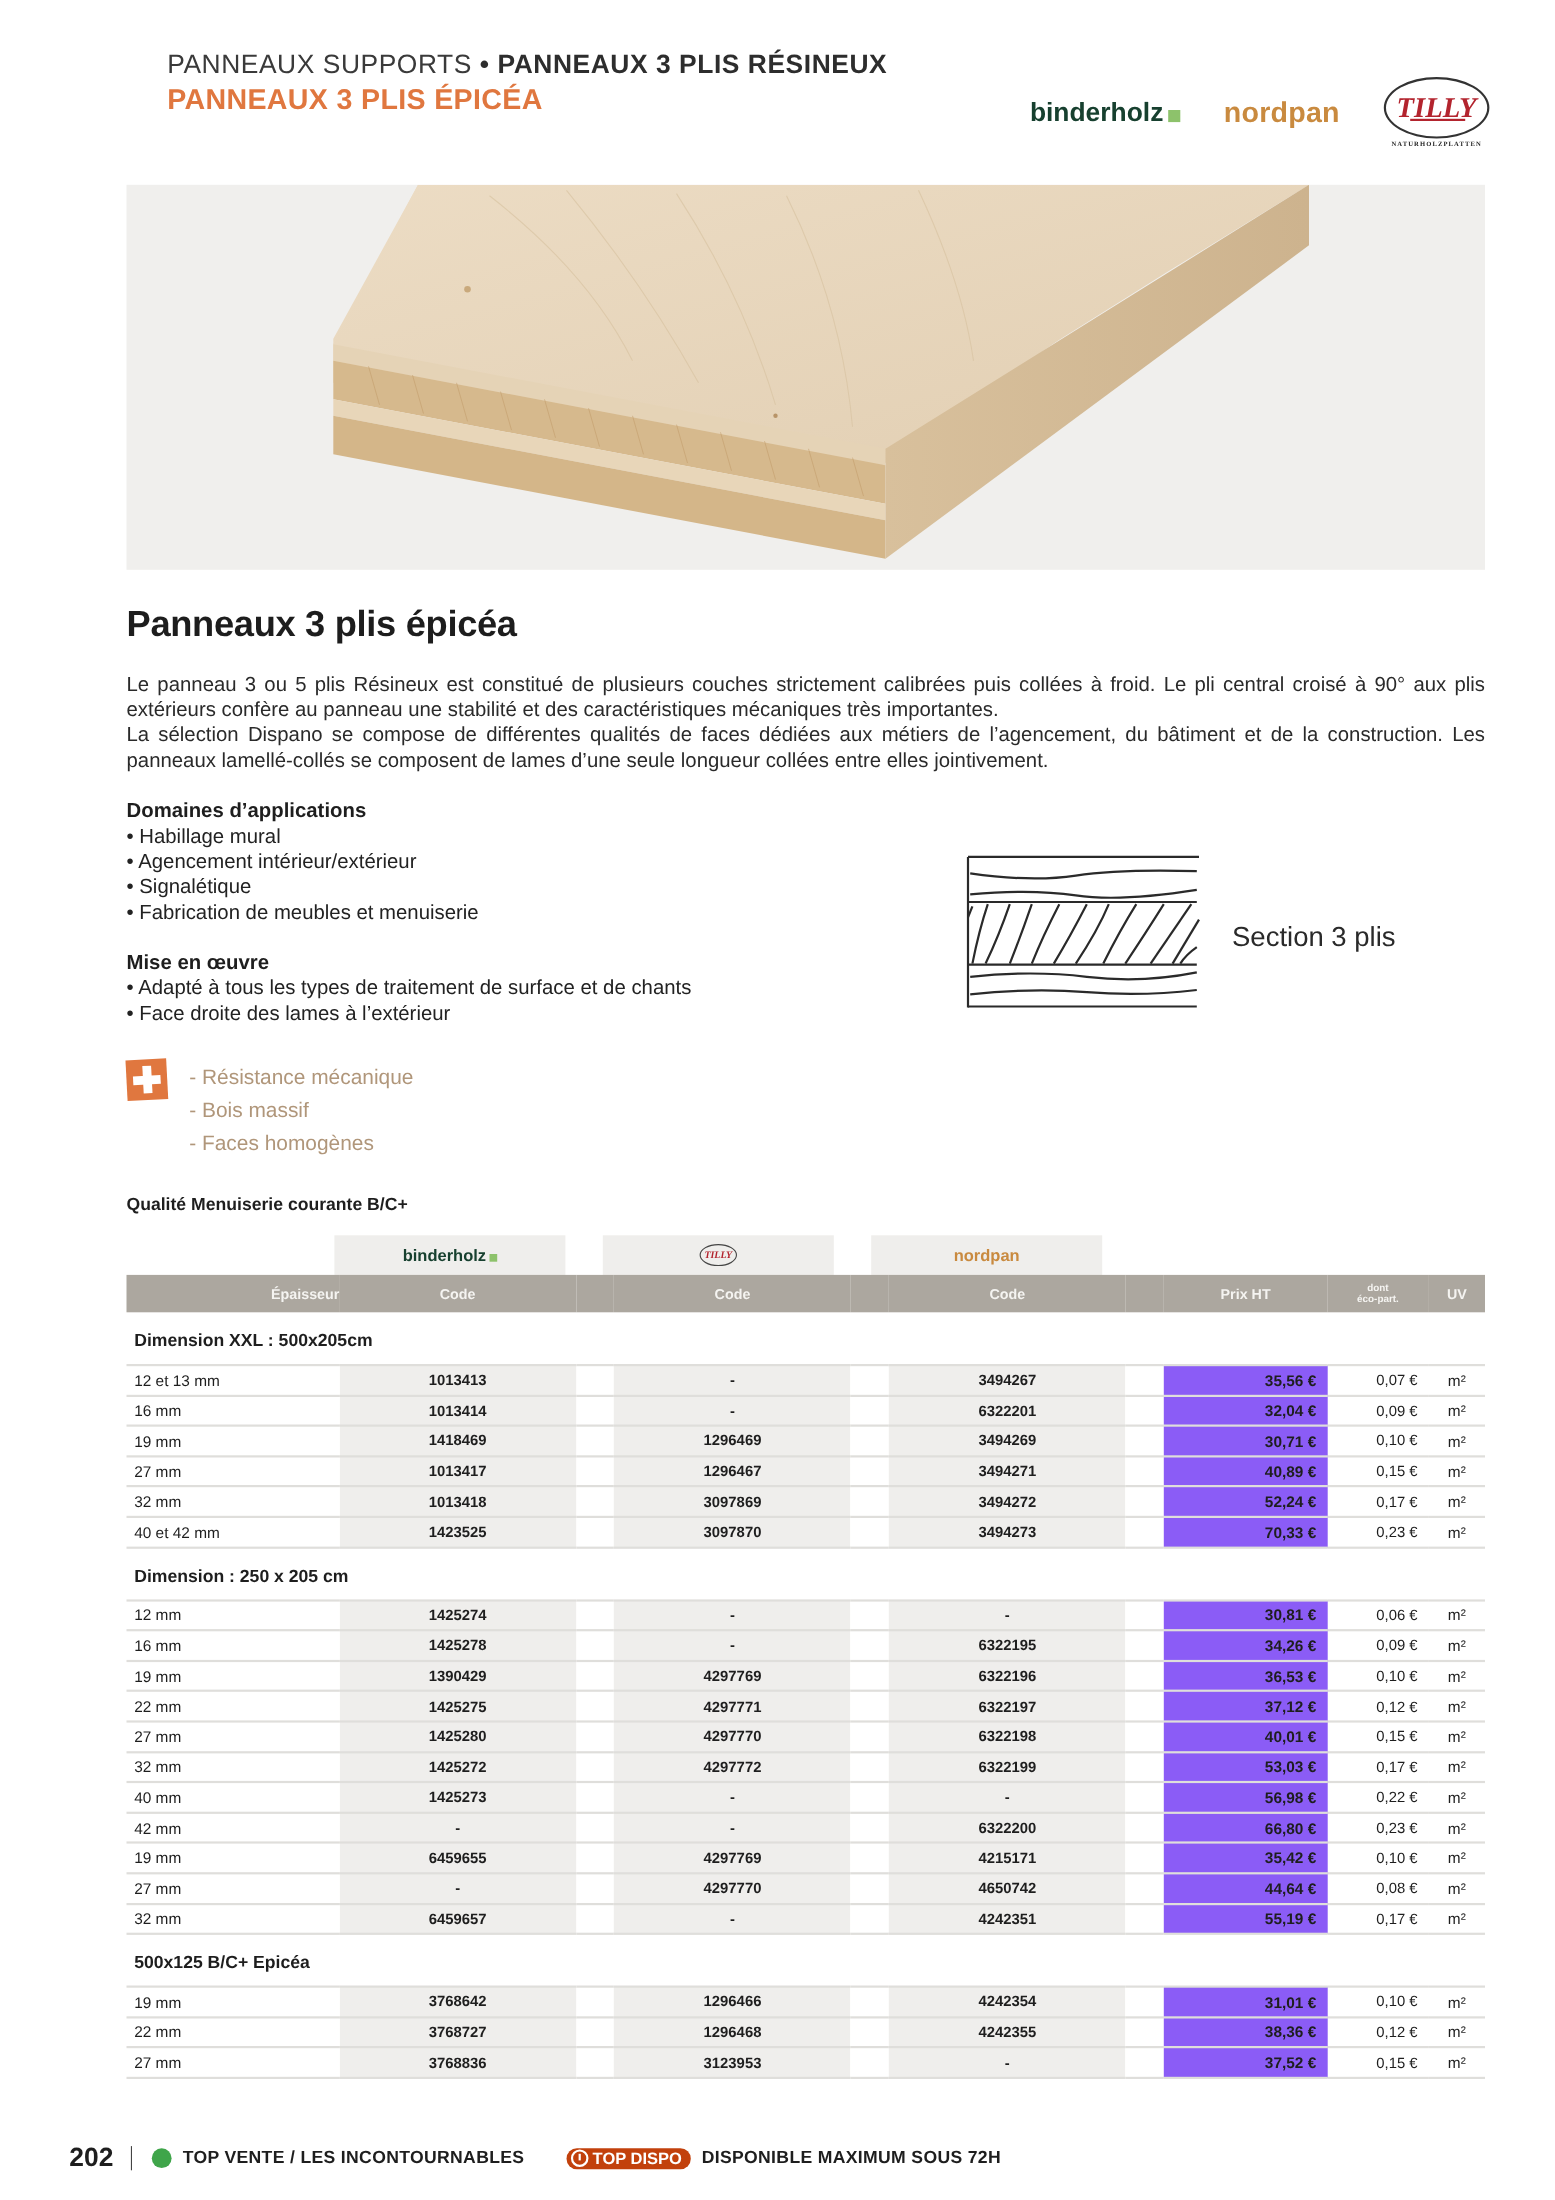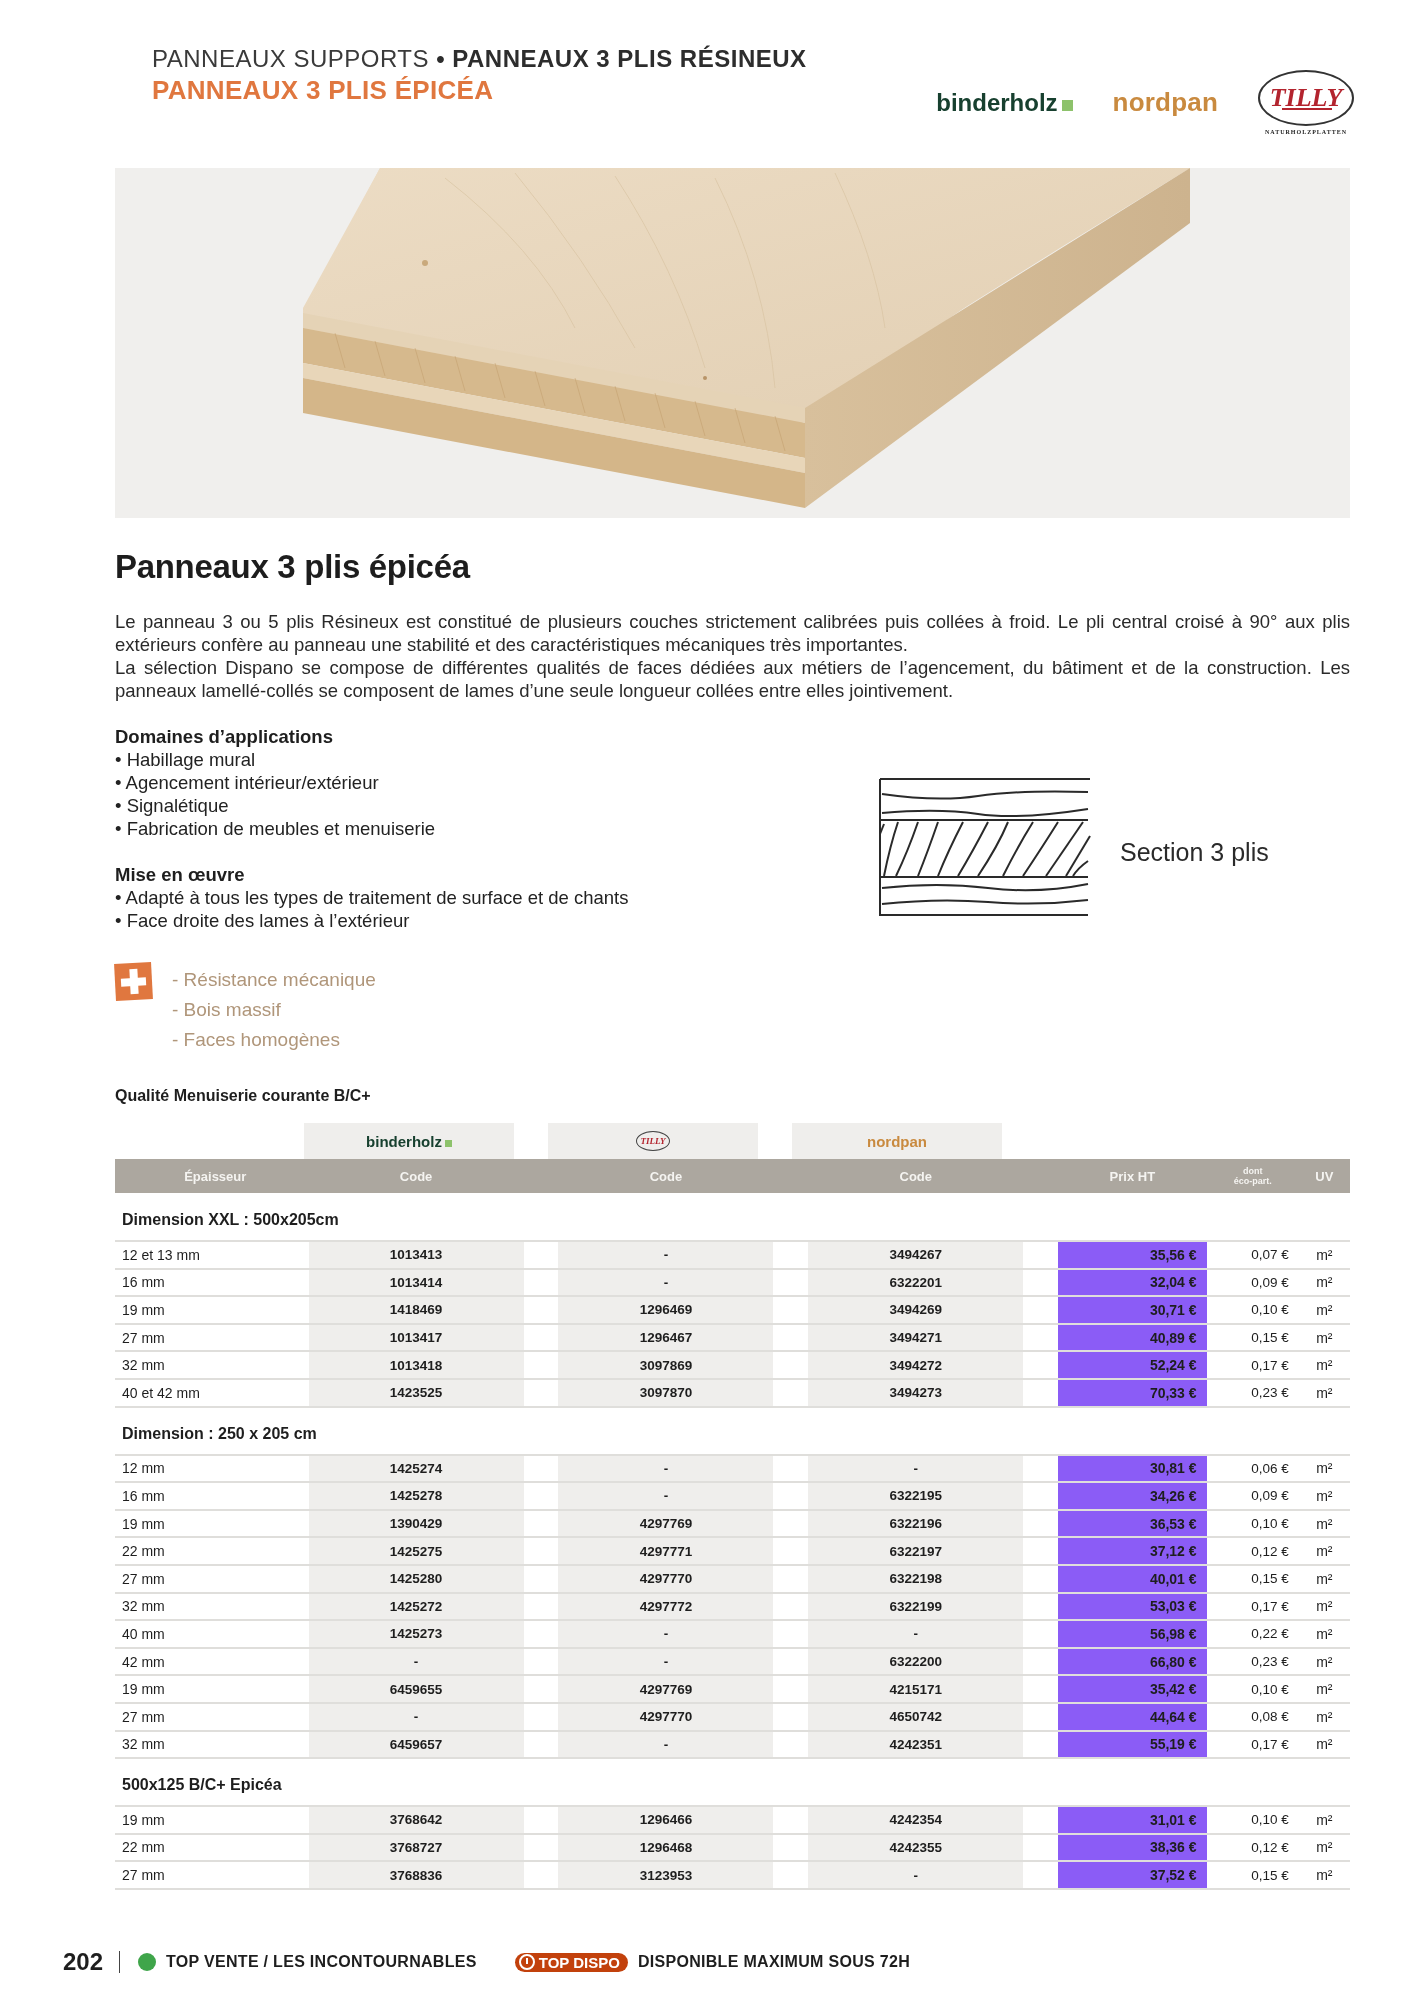--- a/index.html
+++ b/index.html
@@ -55,21 +55,21 @@
 
   table.prices { position: absolute; left: 115px; top: 1159px; width: 1235px; border-collapse: collapse; font-size: 13.5px; }
   table.prices col.c-ep { width: 189px; }
   table.prices col.c-code { width: 210px; }
   table.prices col.c-gap { width: 34px; }
   table.prices col.c-gap2 { width: 34px; }
   table.prices col.c-prix { width: 145px; }
   table.prices col.c-eco { width: 90px; }
   table.prices col.c-uv { width: 50px; }
   table.prices thead th { background: #aca79f; color: #f5f4f1; height: 34px; font-size: 13px; font-weight: 700; }
-  table.prices thead th.ep { text-align: center; padding-left: 7px; }
+  table.prices thead th.ep { text-align: right; padding-left: 7px; }
   table.prices thead th.eco { font-size: 9px; line-height: 10px; font-weight: 700; }
   table.prices tr.group td { font-size: 16px; font-weight: 700; color: #1e1e1e; padding: 6px 0 0 7px; height: 48px; vertical-align: middle; }
   table.prices tr.row td { height: 27.6px; border-top: 2px solid #dfdedb; vertical-align: middle; color: #1e1e1e; }
   table.prices tr.row.last td { border-bottom: 2px solid #dfdedb; }
   table.prices td.ep { padding-left: 7px; color: #2a2a2a; font-size: 14px; }
   table.prices td.code { background: #efeeec; text-align: center; font-weight: 700; font-size: 13.5px; }
   table.prices td.gap { background: #fff; }
   table.prices td.prix { background: #8b5cf6; text-align: right; padding-right: 10px; font-weight: 700; font-size: 14px; }
   table.prices td.eco { text-align: right; padding-right: 10px; color: #8a8a8a; font-size: 13.5px; }
   table.prices td.uv { text-align: center; font-size: 14px; color: #2a2a2a; }

